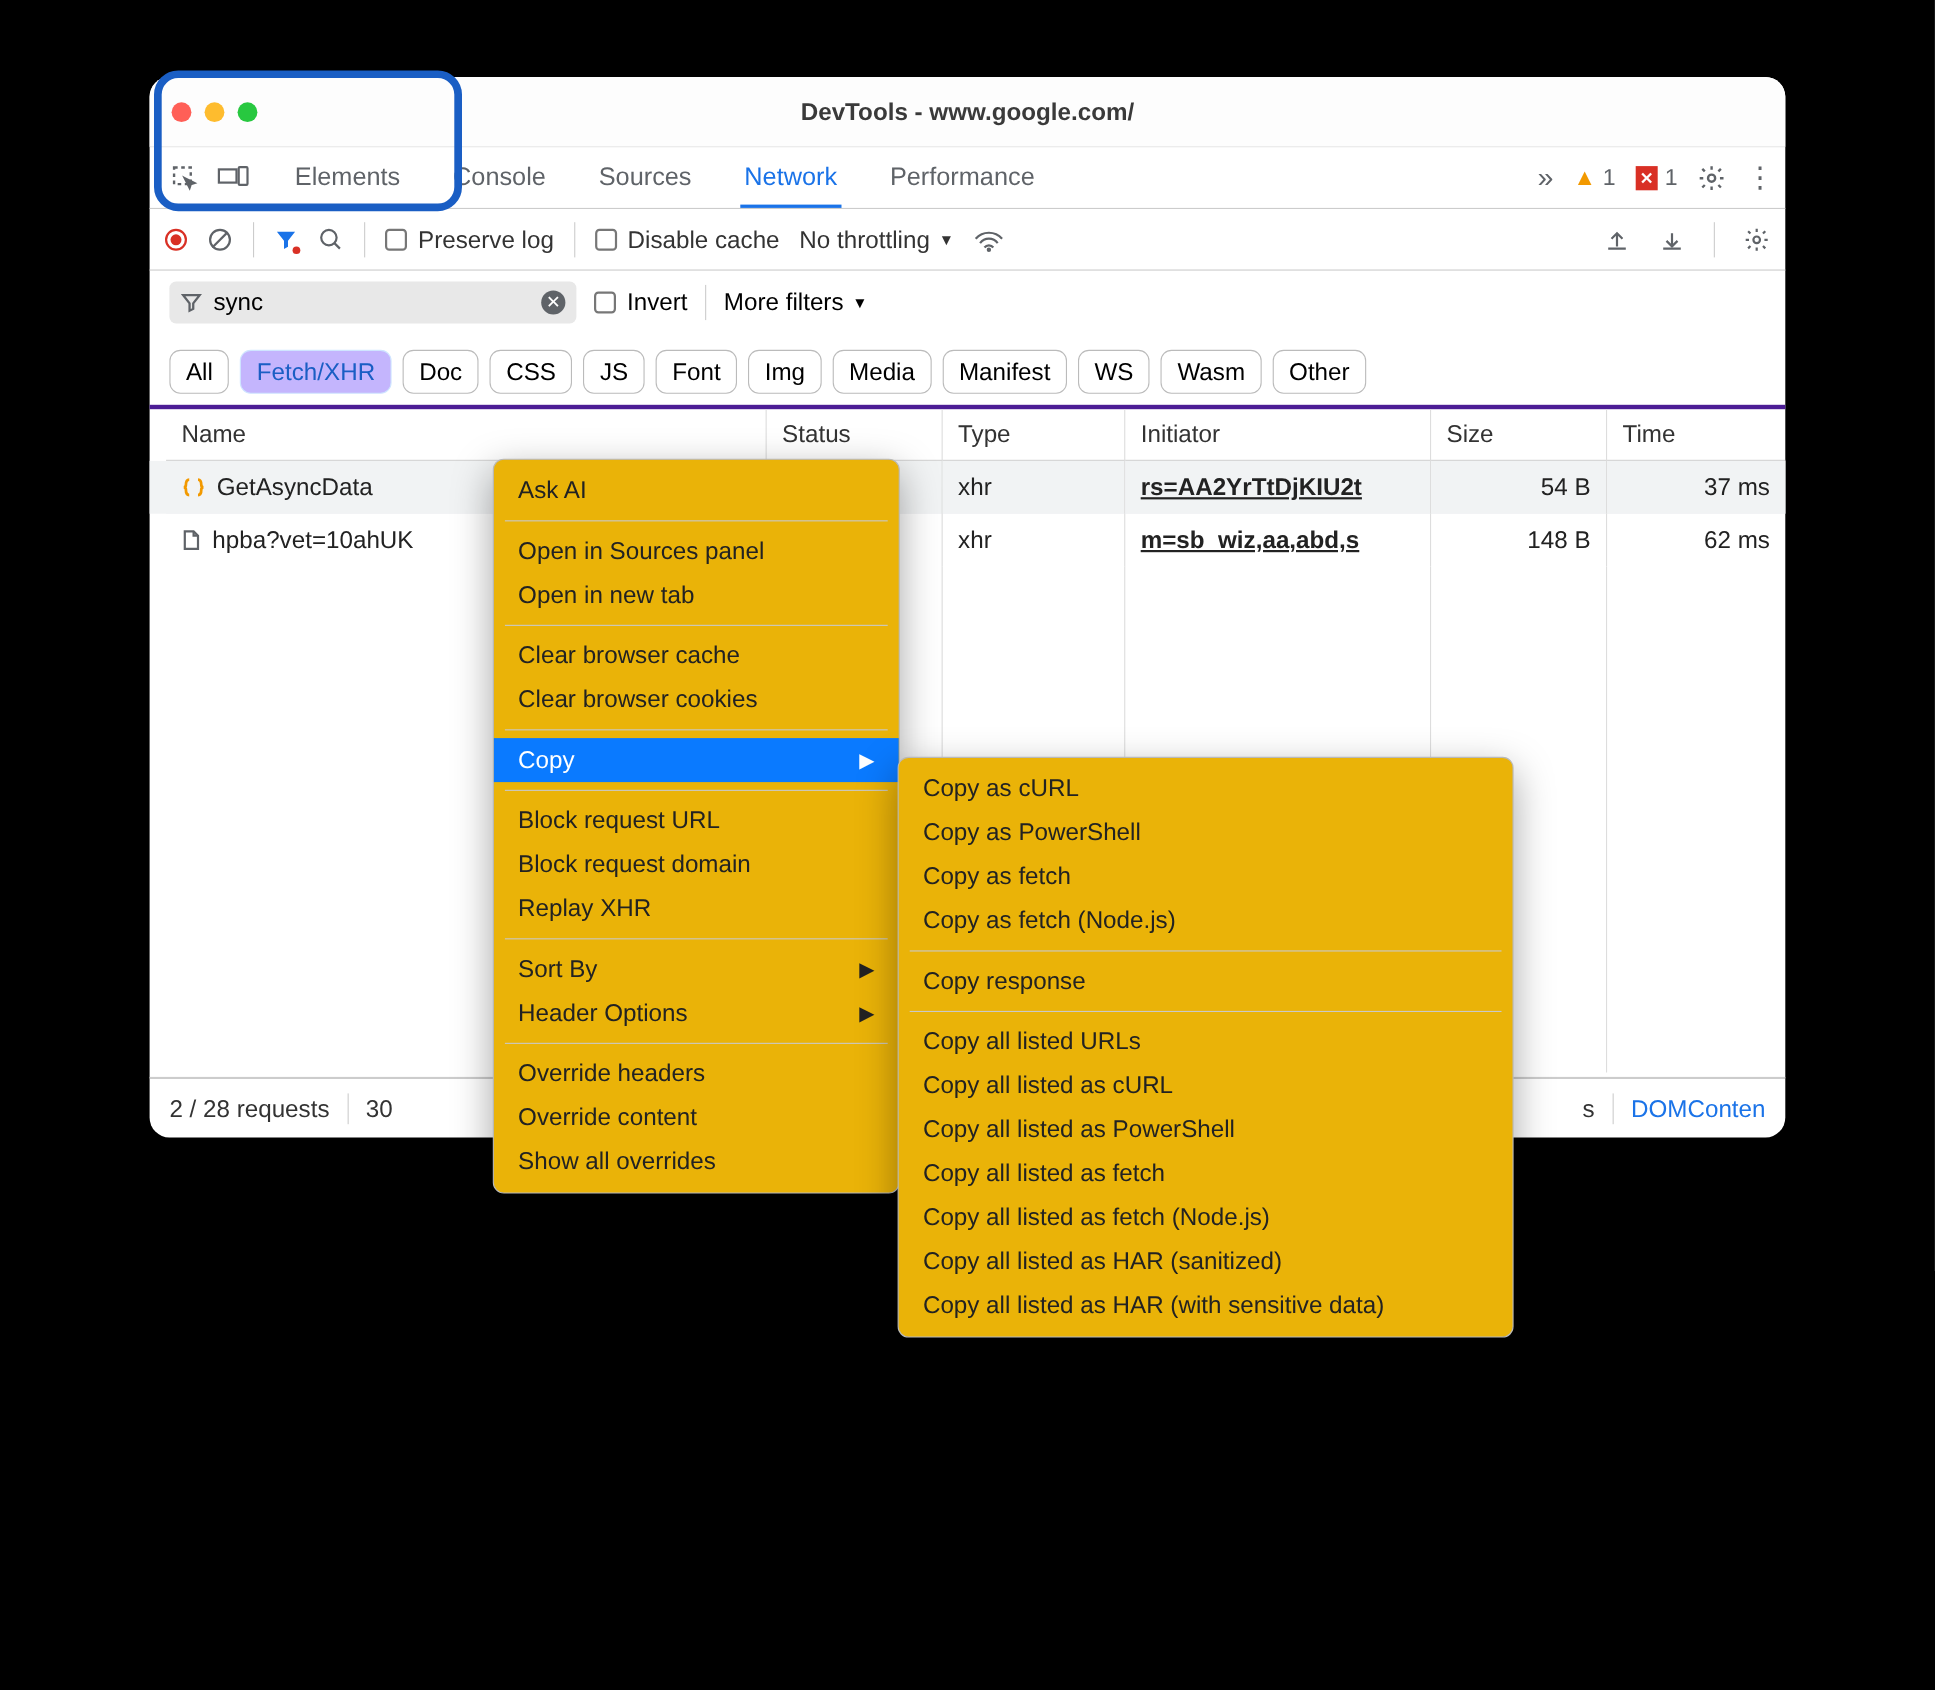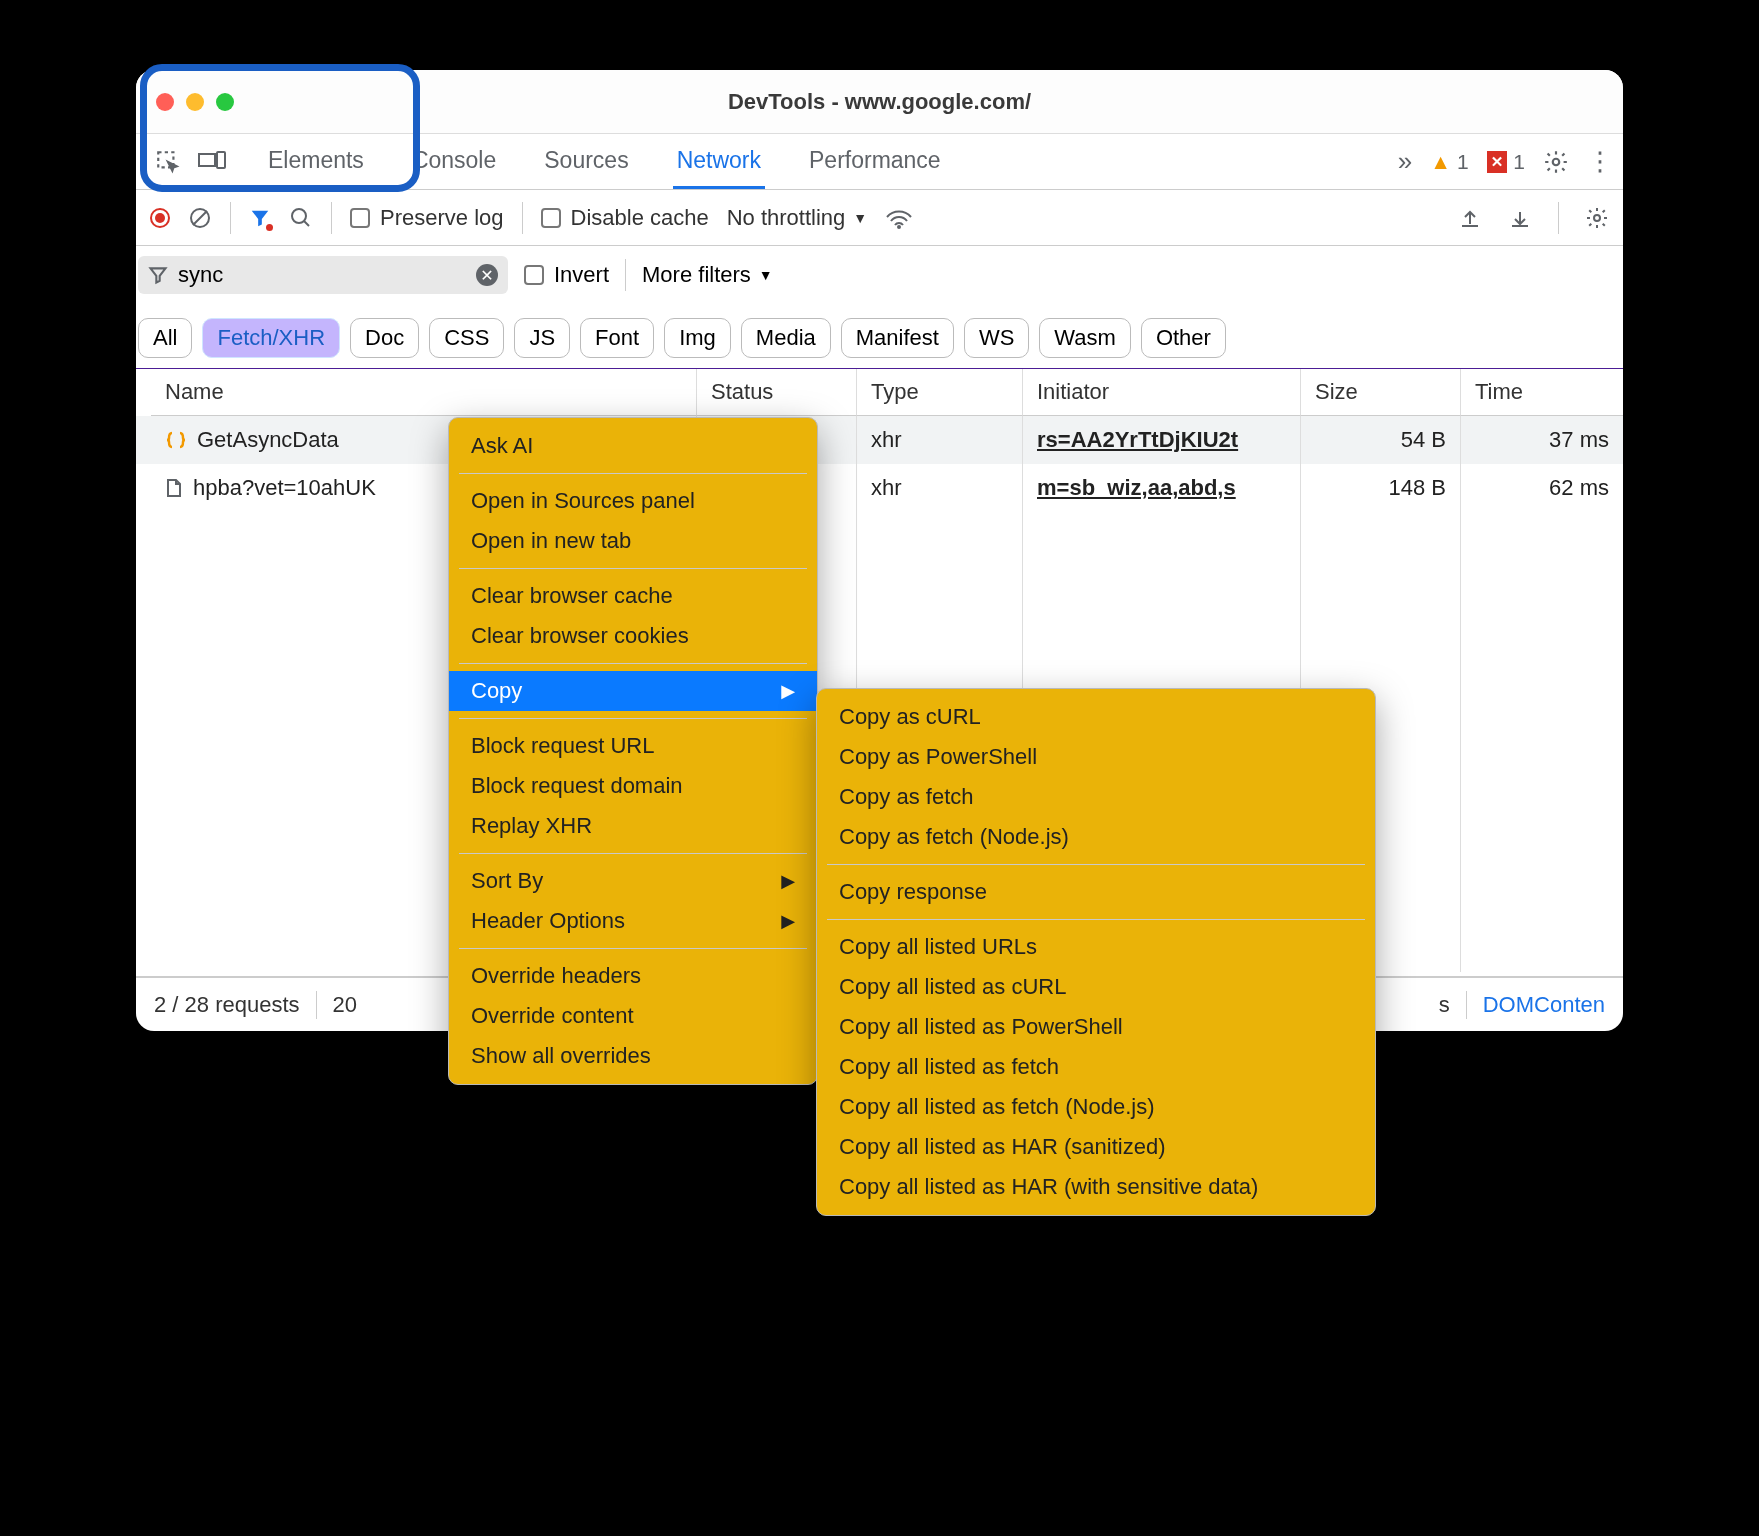--- a/index.html
+++ b/index.html
@@ -70,22 +70,22 @@
 .vsep { width: 1px; height: 32px; background: #ccc; }
 .funnel-act { color: #1a73e8; position: relative; }
 .funnel-act::after { content:""; position:absolute; right:-2px; bottom:-2px; width:7px; height:7px; background:#d93025; border-radius:50%; }
 .chk { width: 20px; height: 20px; border: 2px solid #777; border-radius: 4px; display:inline-block; vertical-align:middle; }
 .sel { display: flex; align-items: center; gap: 8px; }
 .sel .caret { font-size: 14px; }
 .tool-right { margin-left: auto; display: flex; align-items: center; gap: 26px; }
 
 
 .filter-row {
-  display: flex; align-items: center; gap: 16px; padding: 10px 14px 0 2px;
-  border-bottom: 1px solid #4c1d95; flex-wrap: wrap; font-size: 22px;
+  display: flex; align-items: center; gap: 16px; padding: 10px 14px 0 18px;
+  border-bottom: 4px solid #4c1d95; flex-wrap: wrap; font-size: 22px;
 }
 .filter-input { display: flex; align-items: center; gap: 10px; background: #e8e8e8; border-radius: 6px; padding: 6px 10px; width: 370px; position: relative; }
 .filter-input input { border: none; background: transparent; font-size: 22px; outline: none; flex: 1; }
 .clear-x { background: #5f6368; color: #fff; width: 22px; height: 22px; border-radius: 50%; display:flex; align-items:center; justify-content:center; font-size:16px; cursor:pointer; }
 .pill { border: 1px solid #bbb; border-radius: 10px; padding: 6px 14px; font-size: 22px; cursor: pointer; background:#fff; }
 .pill.active { background: #c4b5fd; color: #1a5ec4; border-color:#cfe5ff; }
 .pills { display: flex; gap: 10px; flex-wrap: wrap; padding-bottom:10px; }
 
 
 .hl-box {
@@ -359,21 +359,21 @@
         <div class="col c-init" style="flex:0 0 278px"></div>
         <div class="col c-size" style="flex:0 0 160px"></div>
         <div class="col c-time" style="flex:1"></div>
       </div>
     </div>
   </div>
 
   <div class="statusbar">
     <span>2 / 28 requests</span>
     <span class="svsep"></span>
-    <span>20</span>
+    <span>30</span>
     <span style="flex:1"></span>
     <span>s</span>
     <span class="svsep"></span>
     <span class="dom-link">DOMConten</span>
   </div>
 
 </div>
 
 <div class="ctx" style="left:312px; top:417px; width:370px;">
   <div class="mi">

